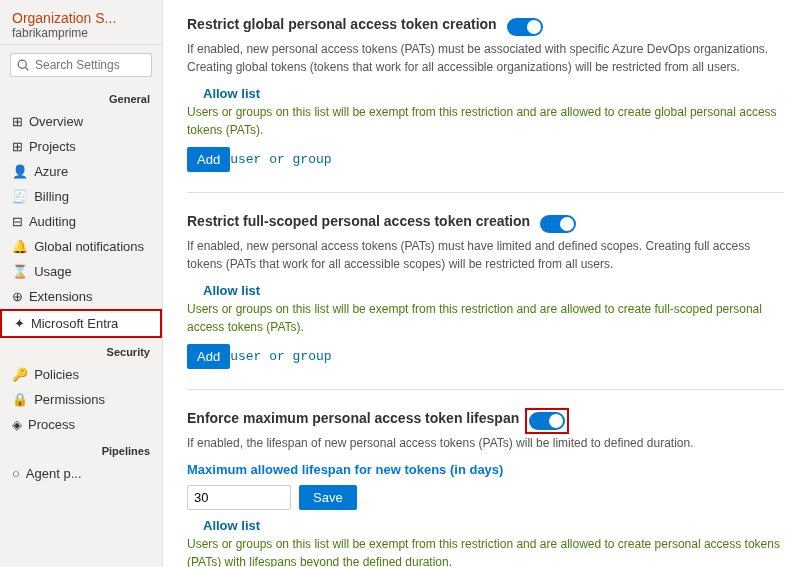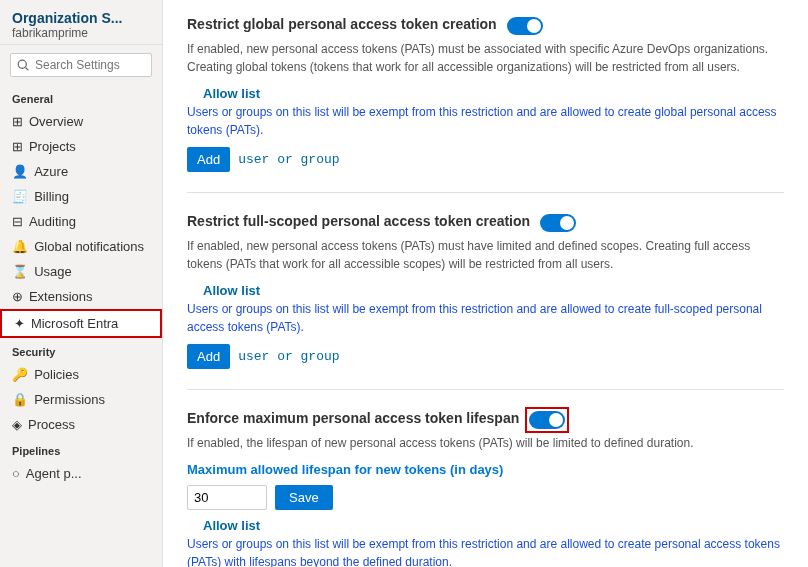--- a/index.html
+++ b/index.html
@@ -15,22 +15,22 @@
       flex-direction: column;
       overflow-y: auto;
       height: 100%;
     }
     .sidebar-org {
       padding: 10px 12px 4px;
       border-bottom: 1px solid #e0e0e0;
     }
     .sidebar-org-name {
       font-size: 14px;
-      font-weight: 700;
-      color: #0c4a6e;
+      font-weight: 400;
+      color: #c2410c;
       white-space: nowrap;
       overflow: hidden;
       text-overflow: ellipsis;
     }
     .sidebar-org-sub {
       font-size: 12px;
       color: #555;
     }
     .sidebar-search {
       margin: 8px 10px;
@@ -51,20 +51,21 @@
       color: #333;
     }
     .search-icon-svg { color: #666; flex-shrink: 0; }
 
     .sidebar-section-label {
       font-size: 11px;
       font-weight: 700;
       color: #333;
       padding: 8px 12px 4px;
       text-transform: none;
+      text-align: right;
     }
     .sidebar-item {
       display: flex;
       align-items: center;
       gap: 6px;
       padding: 5px 12px;
       font-size: 13px;
       color: #333;
       cursor: pointer;
       border-radius: 0;
@@ -99,21 +100,21 @@
     }
     .section-desc {
       font-size: 12px;
       color: #555;
       line-height: 1.5;
       margin-bottom: 10px;
     }
 
     .toggle-row {
       display: flex;
-      align-items: center;
+      align-items: flex-end;
       gap: 10px;
       margin-bottom: 4px;
     }
 
     
     .toggle-switch {
       position: relative;
       width: 36px;
       height: 18px;
       flex-shrink: 0;
@@ -140,21 +141,21 @@
     .allow-list-label {
       font-size: 13px;
       font-weight: 600;
       color: #0369a1;
       margin-bottom: 2px;
       margin-top: 8px;
       margin-left: 16px;
     }
     .allow-list-desc {
       font-size: 12px;
-      color: #1d4ed8;
+      color: #4d7c0f;
       margin-bottom: 8px;
       line-height: 1.5;
     }
 
     .tag-row {
       display: flex;
       align-items: center;
       gap: 6px;
       margin-bottom: 8px;
     }
@@ -188,33 +189,32 @@
       gap: 6px;
     }
     .user-or-group-text {
       font-size: 13px;
       color: #0369a1;
       font-family: Liberation Mono, monospace;
     }
     .add-row {
       display: flex;
       align-items: center;
-      gap: 8px;
     }
 
     
     .lifespan-row {
       display: flex;
       align-items: center;
       gap: 8px;
       margin-top: 8px;
       margin-bottom: 8px;
     }
     .lifespan-input {
-      width: 80px;
+      width: 104px;
       padding: 4px 6px;
       border: 1px solid #ccc;
       font-size: 13px;
       border-radius: 2px;
     }
     .save-btn {
       background: #0078d4;
       color: #fff;
       border: none;
       padding: 5px 14px;

